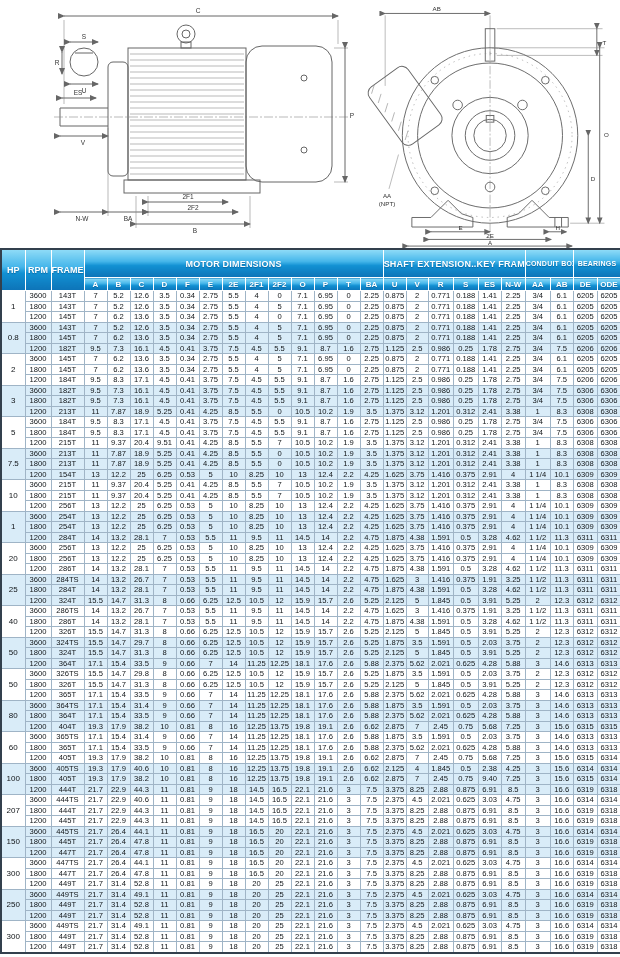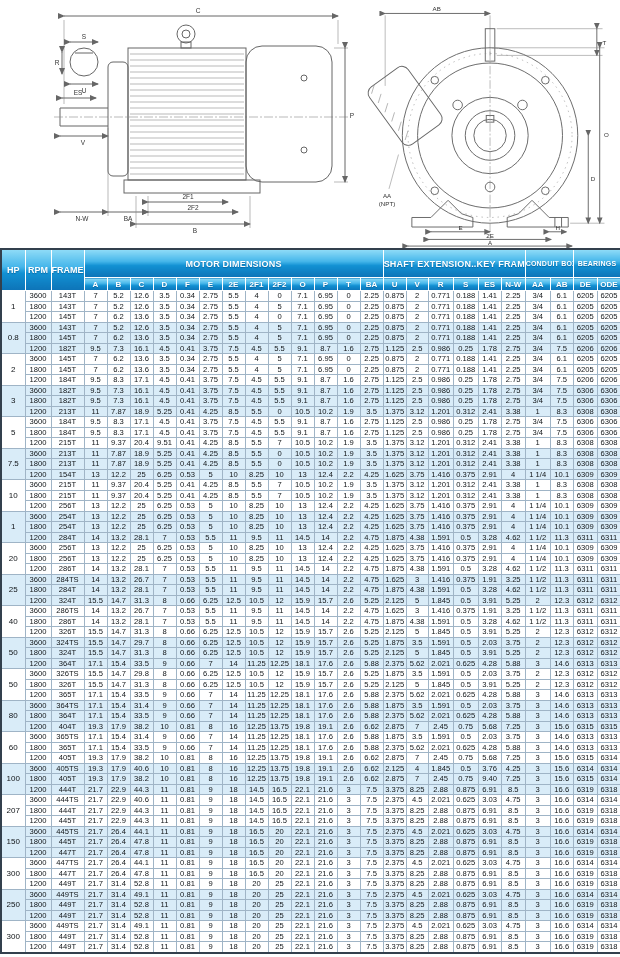--- a/index.html
+++ b/index.html
@@ -1476,21 +1476,21 @@
           <td>12.25</td>
           <td>13.75</td>
           <td>19.8</td>
           <td>19.1</td>
           <td>2.6</td>
           <td>6.62</td>
           <td>2.125</td>
           <td>4</td>
           <td>1.845</td>
           <td>0.5</td>
-          <td>3.76</td>
+          <td>2.38</td>
           <td>4.25</td>
           <td>3</td>
           <td>15.6</td>
           <td>6314</td>
           <td>6314</td>
         </tr>
         <tr class="shaded">
           <td>1800</td>
           <td>405T</td>
           <td>19.3</td>

